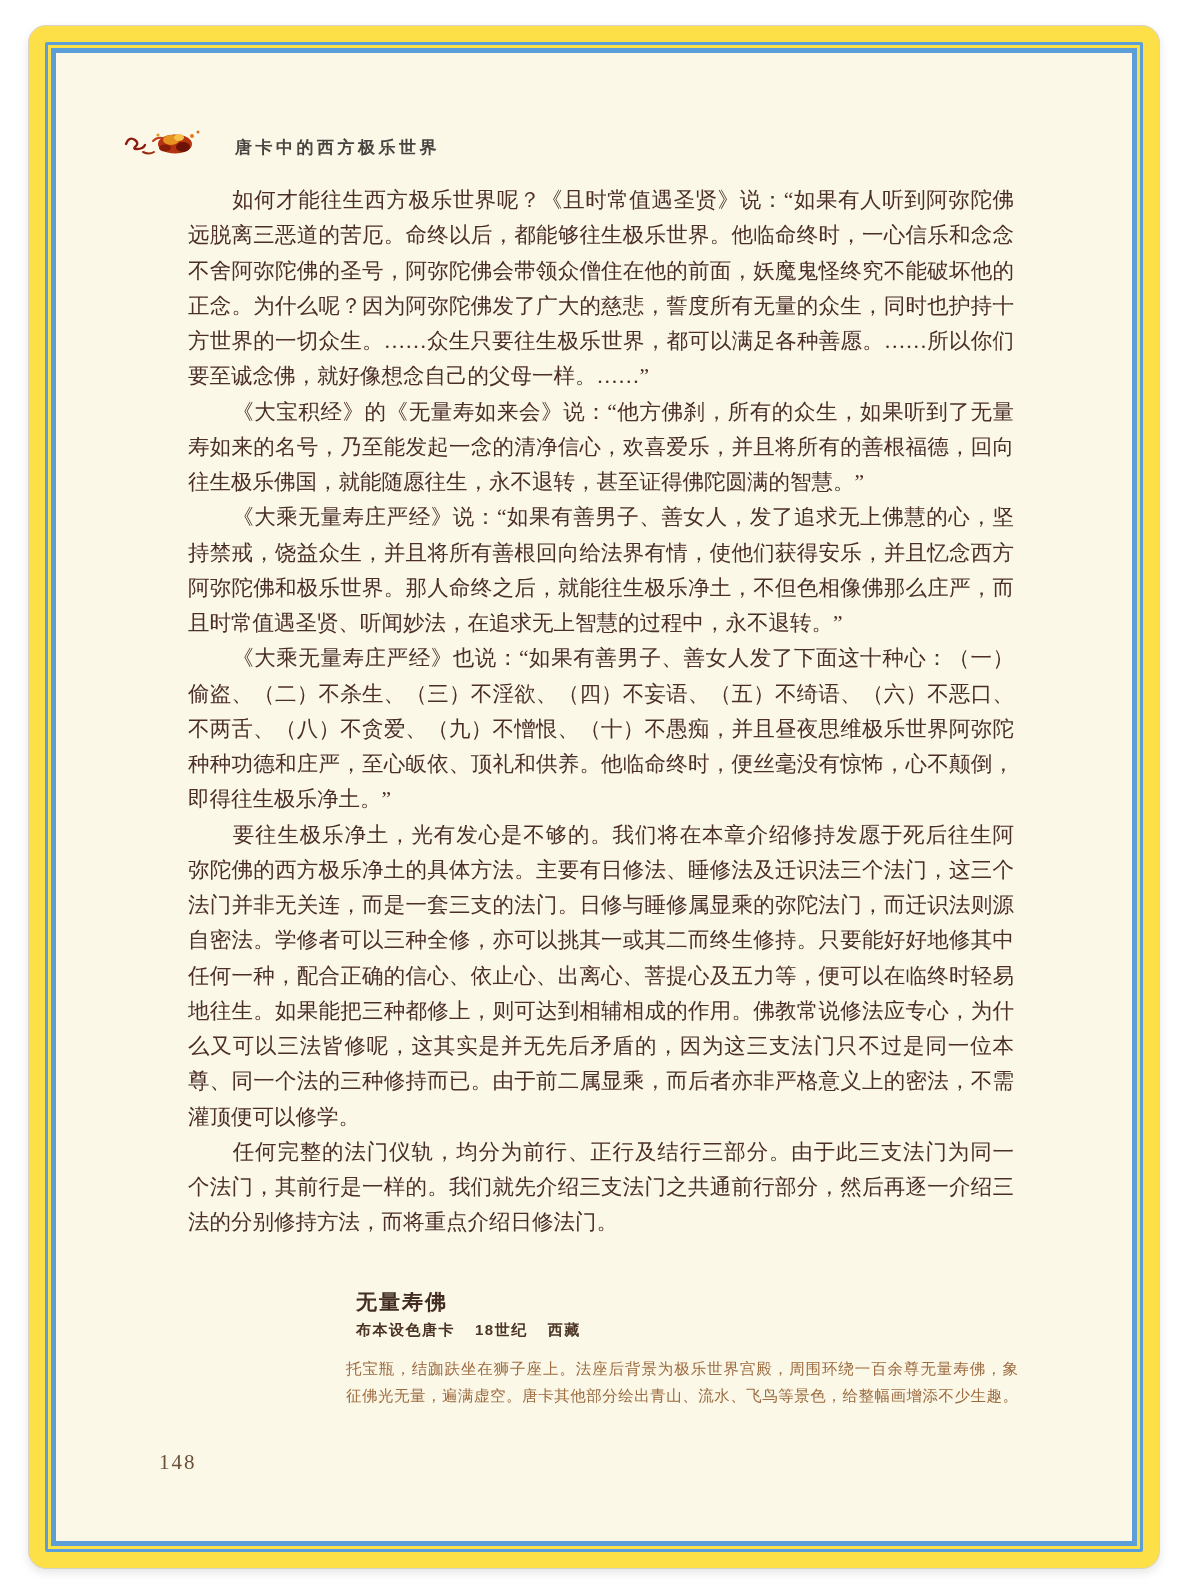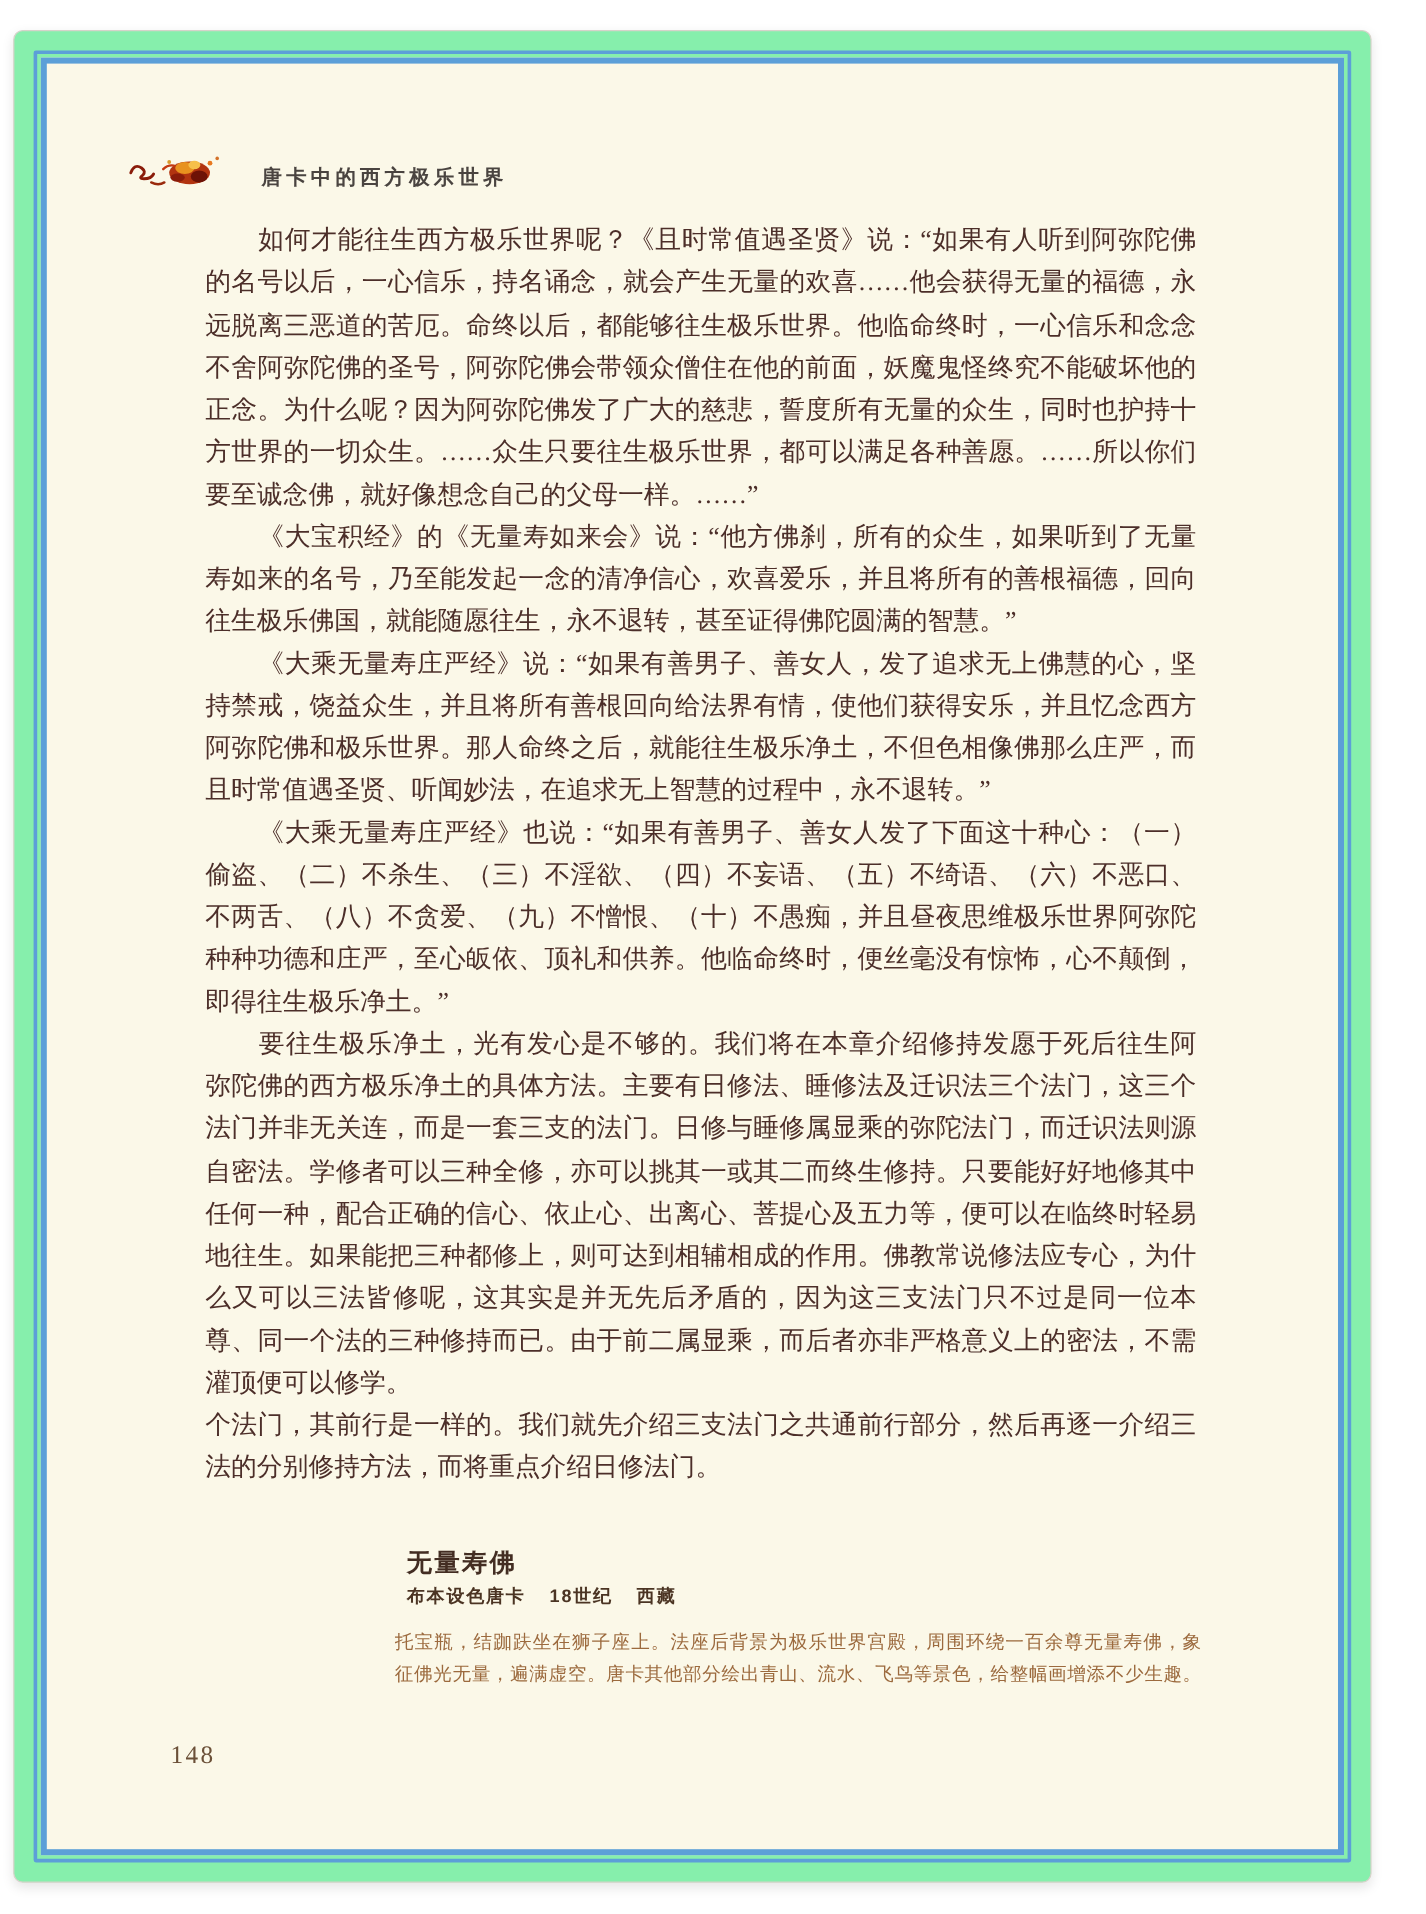--- a/index.html
+++ b/index.html
@@ -1,19 +1,19 @@
 <!DOCTYPE html>
 <html><head>
 <meta charset="utf-8">
 <style>
   html,body{margin:0;padding:0;background:#ffffff;}
   .stage{position:relative;width:1188px;height:1595px;background:#ffffff;overflow:hidden;
          font-family:"Liberation Serif", serif;}
-  .card{position:absolute;left:11px;top:25px;width:1130px;height:1542px;background:#86efac;
-        border:1px solid #d6d3ca;border-radius:8px;box-shadow:0 4px 10px rgba(0,0,0,0.10);}
+  .card{position:absolute;left:28px;top:25px;width:1130px;height:1542px;background:#fde047;
+        border:1px solid #d6d3ca;border-radius:18px;box-shadow:0 4px 10px rgba(0,0,0,0.10);}
   .frame-thin{position:absolute;inset:16px;border:3px solid #5c9fd8;border-radius:2px;}
   .frame-thick{position:absolute;inset:22px;border:5px solid #5c9fd8;background:#fbf8e8;}
   .header{position:absolute;left:94px;top:98px;height:34px;display:flex;align-items:flex-end;}
   .orn{width:92px;height:30px;display:block;}
   .running-head{margin-left:20px;font-family:"Liberation Sans",sans-serif;font-weight:bold;
         font-size:17px;letter-spacing:3.5px;color:#4a4440;line-height:19px;padding-bottom:1px;}
   .body-block{position:absolute;left:159px;top:157px;width:826px;color:#4c2e29;
         font-size:21.5px;line-height:35.25px;}
   .bl{text-align:justify;text-align-last:justify;white-space:normal;height:35.25px;overflow:hidden;}
   .bl.pl{text-align-last:left;}
@@ -48,21 +48,20 @@
         <circle cx="69" cy="8" r="2" fill="#e8791f"></circle>
         <circle cx="75" cy="4" r="1.5" fill="#d4722a"></circle>
         <circle cx="35" cy="7" r="1.6" fill="#d99a2b"></circle>
         <path d="M30 13 Q34 9 39 10" fill="none" stroke="#c43a10" stroke-width="2" stroke-linecap="round"></path>
       </svg>
       <span class="running-head">唐卡中的西方极乐世界</span>
     </div>
 
     <div class="body-block">
       <div class="bl">　　如何才能往生西方极乐世界呢？《且时常值遇圣贤》说：“如果有人听到阿弥陀佛</div>
-      <div class="bl">的名号以后，一心信乐，持名诵念，就会产生无量的欢喜……他会获得无量的福德，永</div>
       <div class="bl">远脱离三恶道的苦厄。命终以后，都能够往生极乐世界。他临命终时，一心信乐和念念</div>
       <div class="bl">不舍阿弥陀佛的圣号，阿弥陀佛会带领众僧住在他的前面，妖魔鬼怪终究不能破坏他的</div>
       <div class="bl">正念。为什么呢？因为阿弥陀佛发了广大的慈悲，誓度所有无量的众生，同时也护持十</div>
       <div class="bl">方世界的一切众生。……众生只要往生极乐世界，都可以满足各种善愿。……所以你们</div>
       <div class="bl pl">要至诚念佛，就好像想念自己的父母一样。……”</div>
 
       <div class="bl">　　《大宝积经》的《无量寿如来会》说：“他方佛刹，所有的众生，如果听到了无量</div>
       <div class="bl">寿如来的名号，乃至能发起一念的清净信心，欢喜爱乐，并且将所有的善根福德，回向</div>
       <div class="bl pl">往生极乐佛国，就能随愿往生，永不退转，甚至证得佛陀圆满的智慧。”</div>
 
@@ -80,20 +79,21 @@
       <div class="bl">　　要往生极乐净土，光有发心是不够的。我们将在本章介绍修持发愿于死后往生阿</div>
       <div class="bl">弥陀佛的西方极乐净土的具体方法。主要有日修法、睡修法及迁识法三个法门，这三个</div>
       <div class="bl">法门并非无关连，而是一套三支的法门。日修与睡修属显乘的弥陀法门，而迁识法则源</div>
       <div class="bl">自密法。学修者可以三种全修，亦可以挑其一或其二而终生修持。只要能好好地修其中</div>
       <div class="bl">任何一种，配合正确的信心、依止心、出离心、菩提心及五力等，便可以在临终时轻易</div>
       <div class="bl">地往生。如果能把三种都修上，则可达到相辅相成的作用。佛教常说修法应专心，为什</div>
       <div class="bl">么又可以三法皆修呢，这其实是并无先后矛盾的，因为这三支法门只不过是同一位本</div>
       <div class="bl">尊、同一个法的三种修持而已。由于前二属显乘，而后者亦非严格意义上的密法，不需</div>
       <div class="bl pl">灌顶便可以修学。</div>
 
+      <div class="bl">　　任何完整的法门仪轨，均分为前行、正行及结行三部分。由于此三支法门为同一</div>
       <div class="bl">个法门，其前行是一样的。我们就先介绍三支法门之共通前行部分，然后再逐一介绍三</div>
       <div class="bl pl">法的分别修持方法，而将重点介绍日修法门。</div>
     </div>
 
     <div class="fig-title">无量寿佛</div>
 
     <div class="fig-sub">
       <span>布本设色唐卡</span>
       <span>18世纪</span>
       <span>西藏</span>

